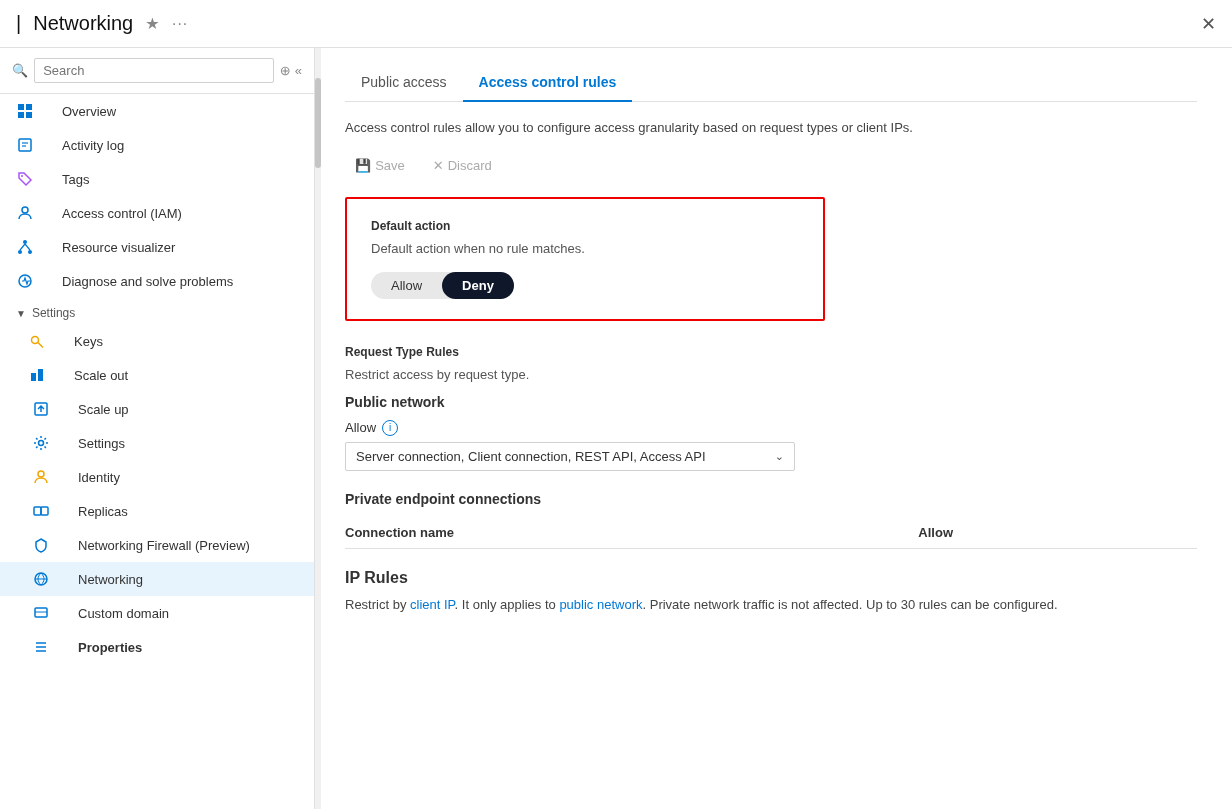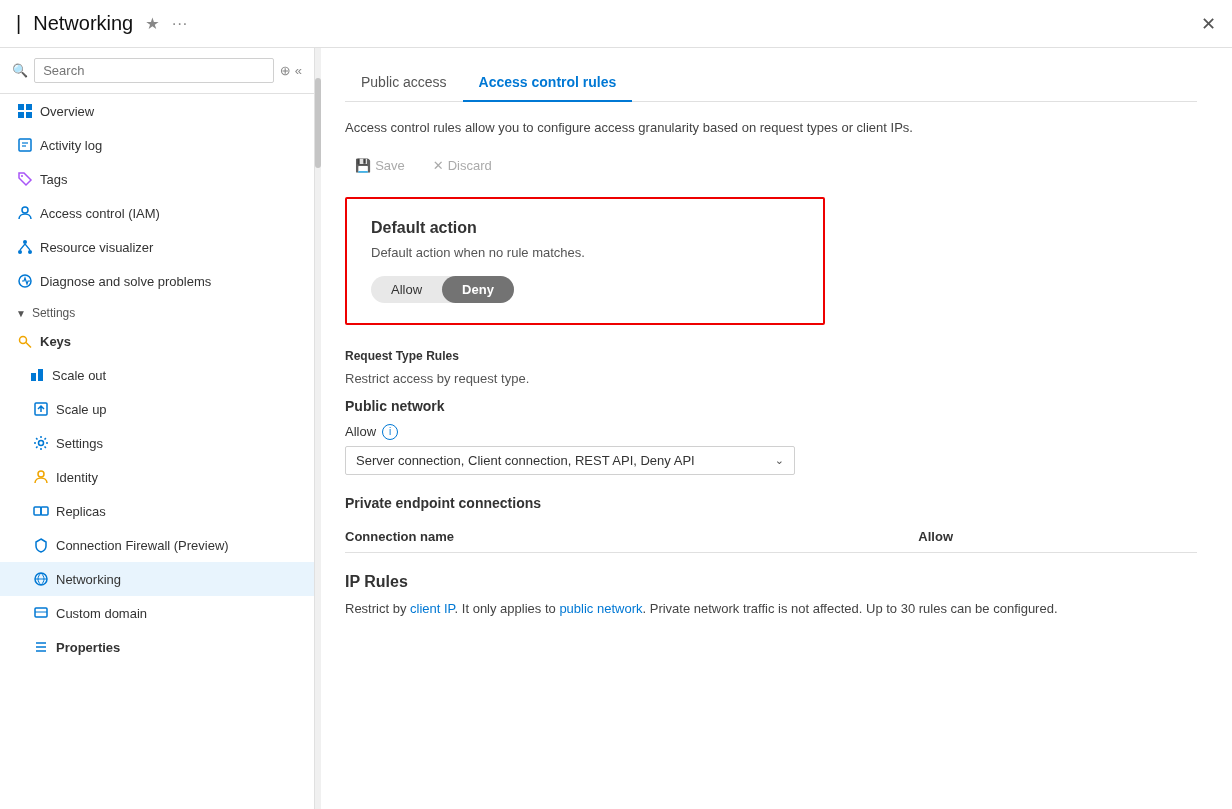--- a/index.html
+++ b/index.html
@@ -29,21 +29,21 @@
       padding: 10px 12px; border-bottom: 1px solid #e0e0e0;
       display: flex; align-items: center; gap: 6px;
     }
     .sidebar-search input {
       flex: 1; border: 1px solid #d0d0d0; border-radius: 2px; padding: 4px 8px;
       font-size: 13px; outline: none;
     }
     .sidebar-search-icons { display: flex; gap: 4px; color: #888; }
     .sidebar-nav { flex: 1; }
     .nav-item {
-      display: flex; align-items: center; gap: 6px; padding: 8px 16px;
+      display: flex; align-items: center; gap: 28px; padding: 8px 16px;
       cursor: pointer; color: #333; font-size: 13px; white-space: nowrap;
     }
     .nav-item.active { background: #e8f4fd; }
     .nav-item .icon { width: 18px; height: 18px; flex-shrink: 0; display: flex; align-items: center; justify-content: center; }
     .nav-section { padding: 8px 16px 4px; font-size: 12px; color: #555; display: flex; align-items: center; gap: 6px; cursor: pointer; }
     .nav-section .chevron { font-size: 10px; }
 
     
     .content { flex: 1; overflow-y: auto; padding: 0; background: #fff; }
     .content-inner { padding: 16px 24px; max-width: 900px; }
@@ -65,28 +65,28 @@
       display: flex; align-items: center; gap: 4px; padding: 4px 10px;
       border: none; background: none; cursor: pointer; color: #555; font-size: 13px;
     }
     .toolbar-btn.disabled { color: #aaa; cursor: default; }
 
     
     .default-action-box {
       border: 2px solid #e00; padding: 20px 24px; margin-bottom: 24px;
       max-width: 480px; border-radius: 2px;
     }
-    .default-action-title { font-size: 16px; font-weight: 600; margin-bottom: 8px; }
+    .default-action-title { font-size: 12px; font-weight: 600; margin-bottom: 8px; }
     .default-action-desc { font-size: 13px; color: #555; margin-bottom: 16px; }
     .toggle-group { display: flex; align-items: center; background: #e8e8e8; border-radius: 20px; width: fit-content; }
     .toggle-btn {
       padding: 6px 20px; border-radius: 20px; border: none; background: none;
       cursor: pointer; font-size: 13px; color: #333;
     }
-    .toggle-btn.selected { background: #737373; color: #fff; font-weight: 600; }
+    .toggle-btn.selected { background: #0f172a; color: #fff; font-weight: 600; }
 
     
     .section-title { font-size: 12px; font-weight: 600; margin-bottom: 8px; }
     .section-desc { font-size: 13px; color: #555; margin-bottom: 12px; }
     .subsection-title { font-size: 14px; font-weight: 600; margin-bottom: 10px; }
 
     
     .allow-row { display: flex; align-items: center; gap: 6px; margin-bottom: 6px; font-size: 13px; }
     .info-icon { width: 16px; height: 16px; border-radius: 50%; border: 1px solid #0078d4; color: #0078d4; display: inline-flex; align-items: center; justify-content: center; font-size: 10px; cursor: pointer; }
 
@@ -201,21 +201,21 @@
             </svg>
         </span>
         <span>Diagnose and solve problems</span>
       </div>
 
       <div class="nav-section">
         <span class="chevron">▼</span>
         <span>Settings</span>
       </div>
 
-      <div class="nav-item" style="padding-left:16px;font-weight:bold;">
+      <div class="nav-item" style="padding-left:28px;">
         <span class="icon">
           <svg viewBox="0 0 16 16" fill="none">
               <circle cx="6" cy="7" r="3.5" stroke="#f0a500" stroke-width="1.5" fill="none"></circle>
               <path d="M9 9.5l5 5" stroke="#f0a500" stroke-width="1.5"></path>
             </svg>
         </span>
         <span>Keys</span>
       </div>
       <div class="nav-item" style="padding-left:28px;">
         <span class="icon">
@@ -261,21 +261,21 @@
             </svg>
         </span>
         <span>Replicas</span>
       </div>
       <div class="nav-item" style="padding-left:32px;">
         <span class="icon">
           <svg viewBox="0 0 16 16" fill="none">
               <path d="M8 2l5 3v4c0 3-2 5-5 6-3-1-5-3-5-6V5z" stroke="#0078d4" stroke-width="1.5" fill="none"></path>
             </svg>
         </span>
-        <span>Connection Firewall (Preview)</span>
+        <span>Networking Firewall (Preview)</span>
       </div>
       <div class="nav-item active" style="padding-left:32px;">
         <span class="icon">
           <svg viewBox="0 0 16 16" fill="none">
               <circle cx="8" cy="8" r="6" stroke="#0078d4" stroke-width="1.5" fill="none"></circle>
               <path d="M8 2c-2 2-3 4-3 6s1 4 3 6M8 2c2 2 3 4 3 6s-1 4-3 6M2 8h12" stroke="#0078d4" stroke-width="1"></path>
             </svg>
         </span>
         <span>Networking</span>
       </div>
@@ -341,21 +341,21 @@
 
       <div class="section-title">Request Type Rules</div>
       <div class="section-desc">Restrict access by request type.</div>
 
       <div class="subsection-title">Public network</div>
       <div class="allow-row">
         <span>Allow</span>
         <span class="info-icon">i</span>
       </div>
       <div class="dropdown">
-        <span>Server connection, Client connection, REST API, Deny API</span>
+        <span>Server connection, Client connection, REST API, Access API</span>
         <span class="dropdown-arrow">⌄</span>
       </div>
 
       <div class="subsection-title">Private endpoint connections</div>
       <div class="table-container">
         <div class="table-header">
           <div class="col-connection">Connection name</div>
           <div class="col-allow">Allow</div>
         </div>
       </div>

